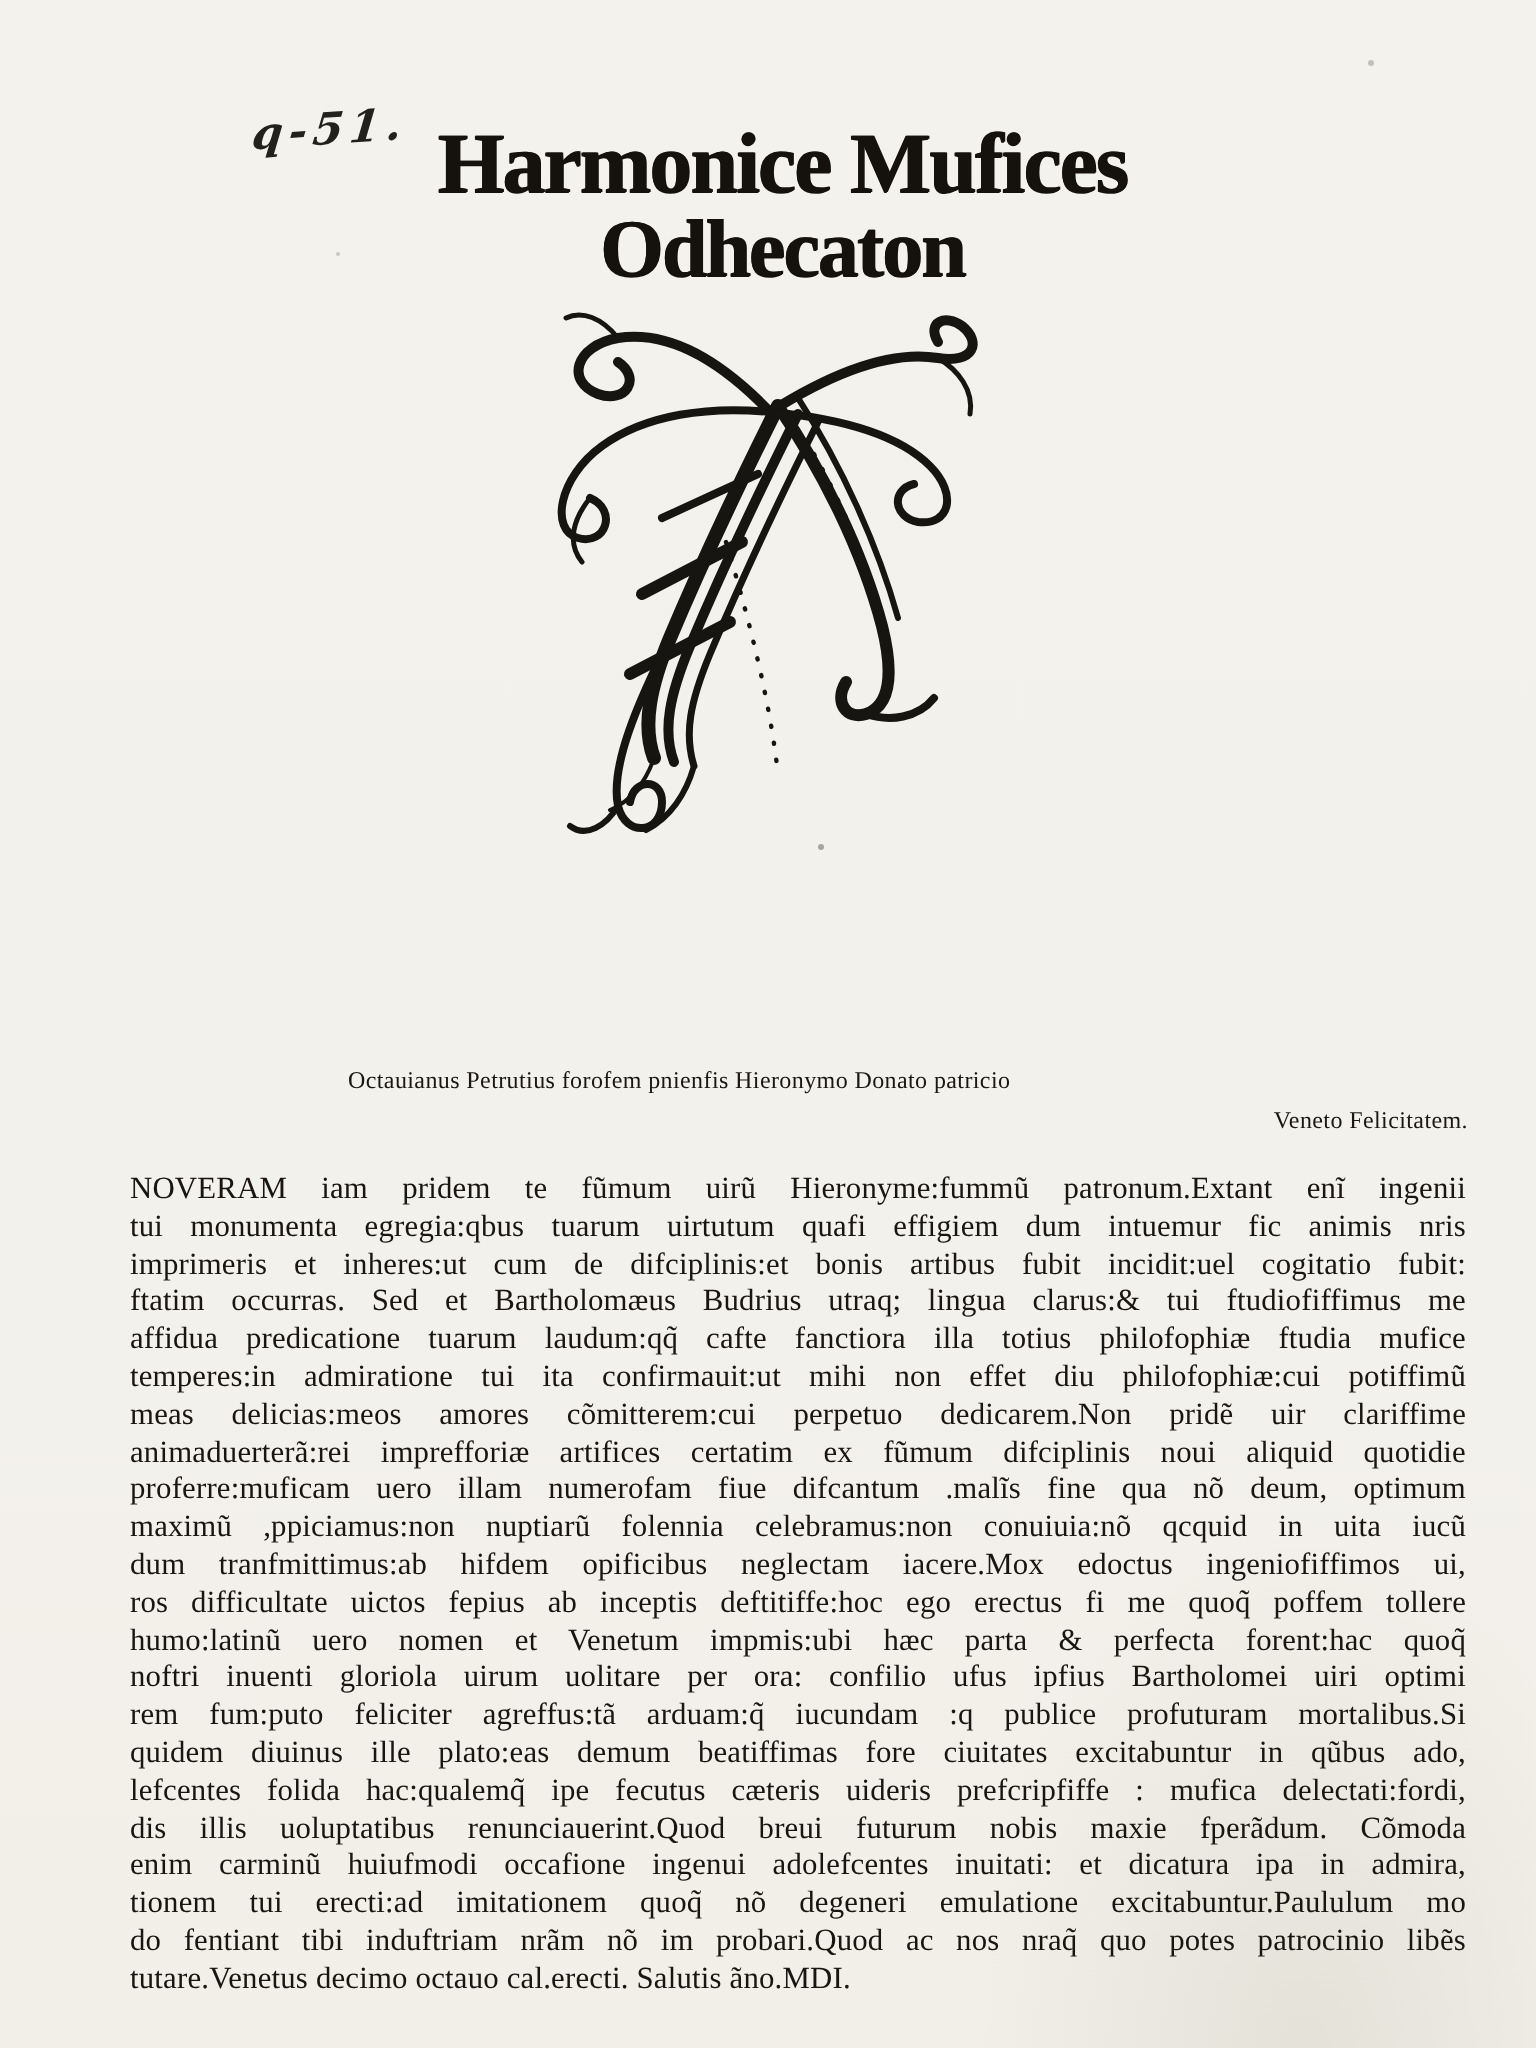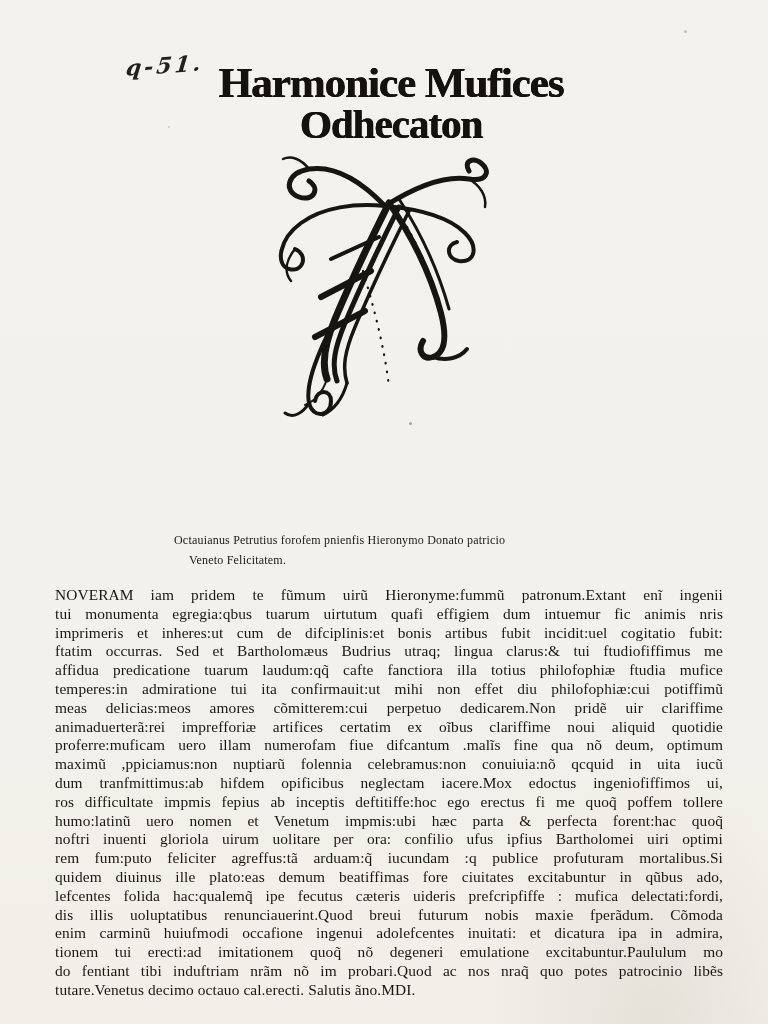--- a/index.html
+++ b/index.html
@@ -41,23 +41,23 @@
     text-shadow:0.6px 0 currentColor, 0 0.4px currentColor;
   }
   .initial{position:absolute;left:243px;top:150px;width:260px;height:272px;}
   .initial svg{display:block;width:100%;height:100%;}
   .dedication{
     position:absolute;left:126px;top:530px;width:560px;
     font-size:12px;line-height:20px;
     letter-spacing:.2px;
     margin-left:48px;
   }
-  .dedication .ded2{padding-left:15px;}
+  .dedication .ded2{padding-left:15px;text-align:right;}
   .body-text{
-    position:absolute;left:55px;top:586px;width:668px;
+    position:absolute;left:65px;top:586px;width:668px;
   }
   .body-line{
     font-size:15.4px;line-height:18.8px;height:18.8px;
     letter-spacing:.1px;
     text-align:justify;
     text-align-last:justify;
     white-space:normal;
     color:#191611;
   }
   .body-line.last{text-align-last:left;}
@@ -119,25 +119,25 @@
   </div>
 
   <div class="body-text" id="body-text">
       <div class="body-line">NOVERAM iam pridem te fũmum uirũ Hieronyme:fummũ patronum.Extant enĩ ingenii</div>
       <div class="body-line">tui monumenta egregia:qbus tuarum uirtutum quafi effigiem dum intuemur fic animis nris</div>
       <div class="body-line">imprimeris et inheres:ut cum de difciplinis:et bonis artibus fubit incidit:uel cogitatio fubit:</div>
       <div class="body-line">ftatim occurras. Sed et Bartholomæus Budrius utraq; lingua clarus:&amp; tui ftudiofiffimus me</div>
       <div class="body-line">affidua predicatione tuarum laudum:qq̃ cafte fanctiora illa totius philofophiæ ftudia mufice</div>
       <div class="body-line">temperes:in admiratione tui ita confirmauit:ut mihi non effet diu philofophiæ:cui potiffimũ</div>
       <div class="body-line">meas delicias:meos amores cõmitterem:cui perpetuo dedicarem.Non pridẽ uir clariffime</div>
-      <div class="body-line">animaduerterã:rei imprefforiæ artifices certatim ex oĩbus clariffime noui aliquid quotidie</div>
+      <div class="body-line">animaduerterã:rei imprefforiæ artifices certatim ex fũmum difciplinis noui aliquid quotidie</div>
       <div class="body-line">proferre:muficam uero illam numerofam fiue difcantum .malĩs fine qua nõ deum, optimum</div>
       <div class="body-line">maximũ ,ppiciamus:non nuptiarũ folennia celebramus:non conuiuia:nõ qcquid in uita iucũ</div>
       <div class="body-line">dum tranfmittimus:ab hifdem opificibus neglectam iacere.Mox edoctus ingeniofiffimos ui,</div>
-      <div class="body-line">ros difficultate impmis fepius ab inceptis deftitiffe:hoc ego erectus fi me quoq̃ poffem tollere</div>
+      <div class="body-line">ros difficultate uictos fepius ab inceptis deftitiffe:hoc ego erectus fi me quoq̃ poffem tollere</div>
       <div class="body-line">humo:latinũ uero nomen et Venetum impmis:ubi hæc parta &amp; perfecta forent:hac quoq̃</div>
       <div class="body-line">noftri inuenti gloriola uirum uolitare per ora: confilio ufus ipfius Bartholomei uiri optimi</div>
       <div class="body-line">rem fum:puto feliciter agreffus:tã arduam:q̃ iucundam :q publice profuturam mortalibus.Si</div>
       <div class="body-line">quidem diuinus ille plato:eas demum beatiffimas fore ciuitates excitabuntur in qũbus ado,</div>
       <div class="body-line">lefcentes folida hac:qualemq̃ ipe fecutus cæteris uideris prefcripfiffe : mufica delectati:fordi,</div>
       <div class="body-line">dis illis uoluptatibus renunciauerint.Quod breui futurum nobis maxie fperãdum. Cõmoda</div>
       <div class="body-line">enim carminũ huiufmodi occafione ingenui adolefcentes inuitati: et dicatura ipa in admira,</div>
       <div class="body-line">tionem tui erecti:ad imitationem quoq̃ nõ degeneri emulatione excitabuntur.Paululum mo</div>
       <div class="body-line">do fentiant tibi induftriam nrãm nõ im probari.Quod ac nos nraq̃ quo potes patrocinio libẽs</div>
       <div class="body-line last">tutare.Venetus decimo octauo cal.erecti. Salutis ãno.MDI.</div>

